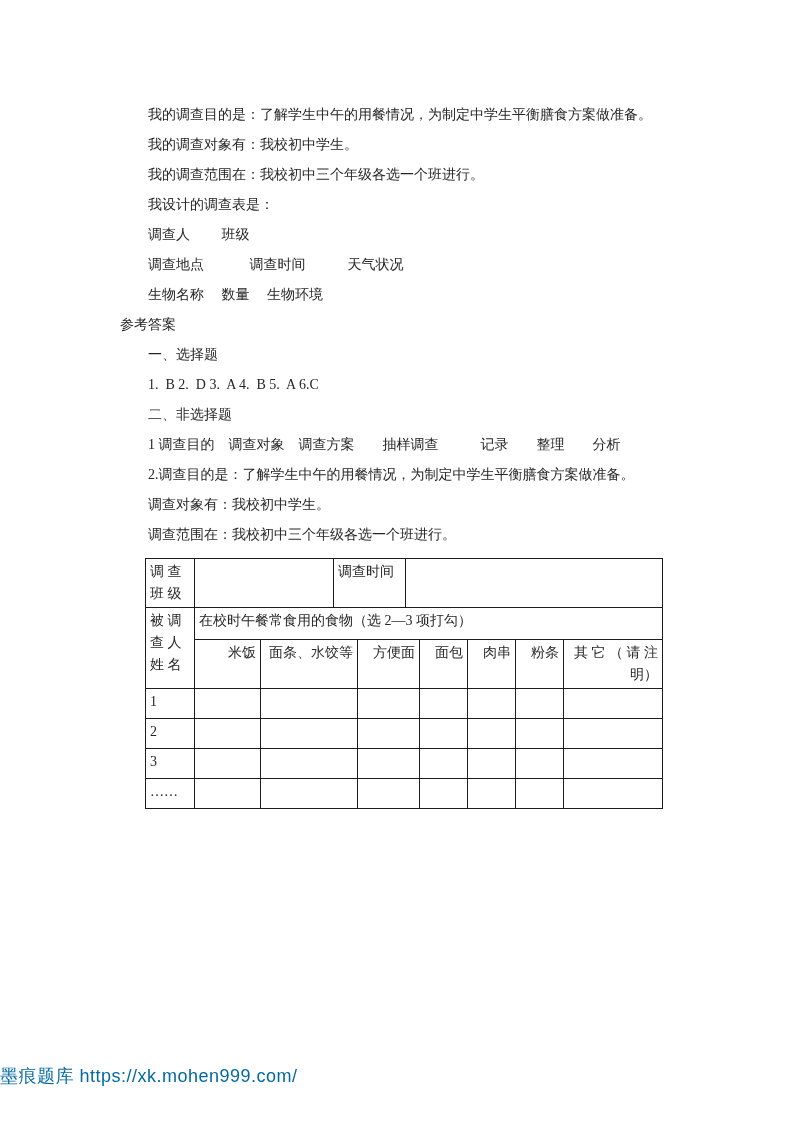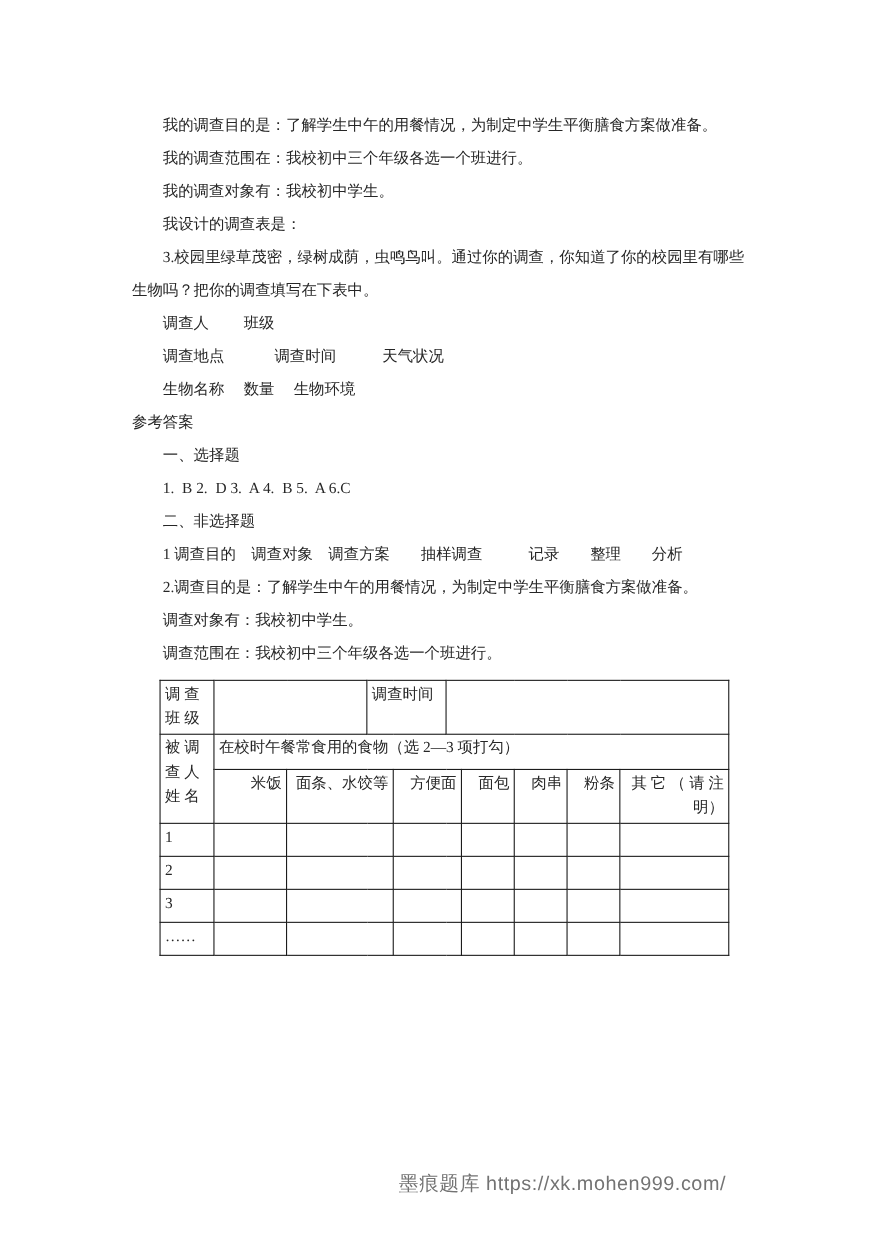--- a/index.html
+++ b/index.html
@@ -45,39 +45,38 @@
   tr.r1 { height: 48px; }
   tr.r2 { height: 32px; margin-left: 24px; }
   tr.r3 { height: 47px; text-align: right; }
   tr.rd { height: 30px; }
   td.mid { vertical-align: middle; }
 
   .footer {
     position: absolute;
     left: 0; top: 1064px;
     width: 660px;
-    text-align: right;
+    text-align: left;
     font-family: "Liberation Sans", "DejaVu Sans", sans-serif;
     font-size: 18px;
-    color: #737373;
+    color: #0369a1;
     letter-spacing: 0.5px;
   }
 </style>
 </head>
 <body>
 
 <div class="page">
   <div class="content">
 
     <p class="ln ind">我的调查目的是：了解学生中午的用餐情况，为制定中学生平衡膳食方案做准备。</p>
+    <p class="ln ind">我的调查对象有：我校初中学生。</p>
     <p class="ln ind">我的调查范围在：我校初中三个年级各选一个班进行。</p>
-    <p class="ln ind">我的调查对象有：我校初中学生。</p>
     <p class="ln ind">我设计的调查表是：</p>
 
-    <p class="ln ind">3.校园里绿草茂密，绿树成荫，虫鸣鸟叫。通过你的调查，你知道了你的校园里有哪些生物吗？把你的调查填写在下表中。</p>
     <p class="ln ind pre">调查人　　 班级</p>
     <p class="ln ind pre">调查地点　　　 调查时间　　　天气状况</p>
     <p class="ln ind pre">生物名称　 数量　 生物环境</p>
 
     <p class="ln gap-top">参考答案</p>
     <p class="ln ind">一、选择题</p>
     <p class="ln ind pre">1.  B 2.  D 3.  A 4.  B 5.  A 6.C</p>
     <p class="ln ind">二、非选择题</p>
     <p class="ln ind pre">1 调查目的　调查对象　调查方案　　抽样调查　　　记录　　整理　　分析</p>
     <p class="ln ind">2.调查目的是：了解学生中午的用餐情况，为制定中学生平衡膳食方案做准备。</p>

